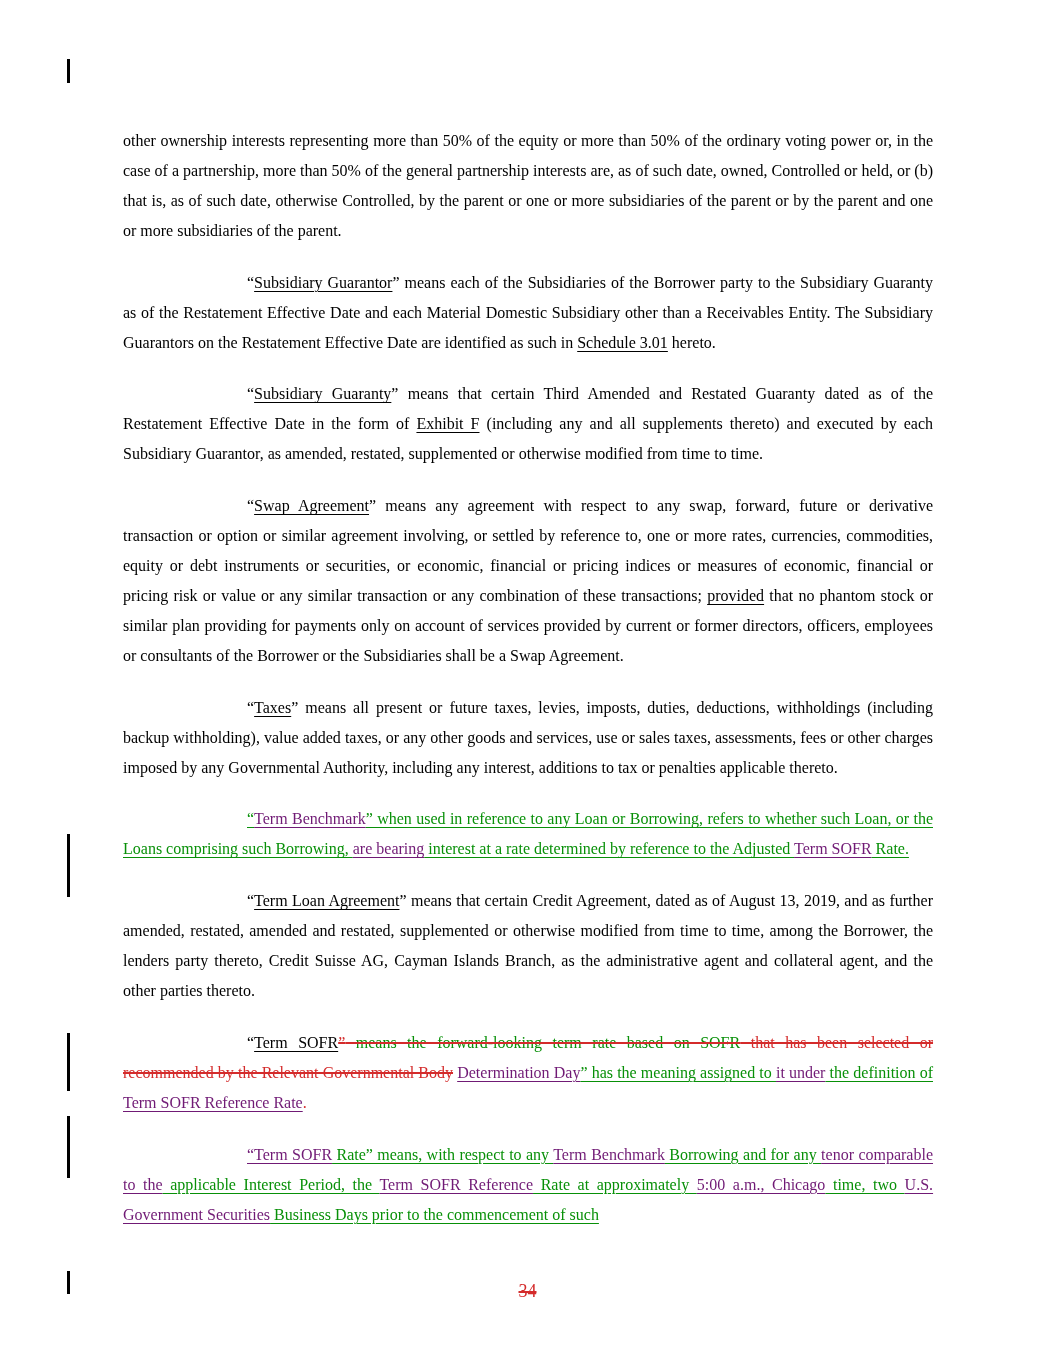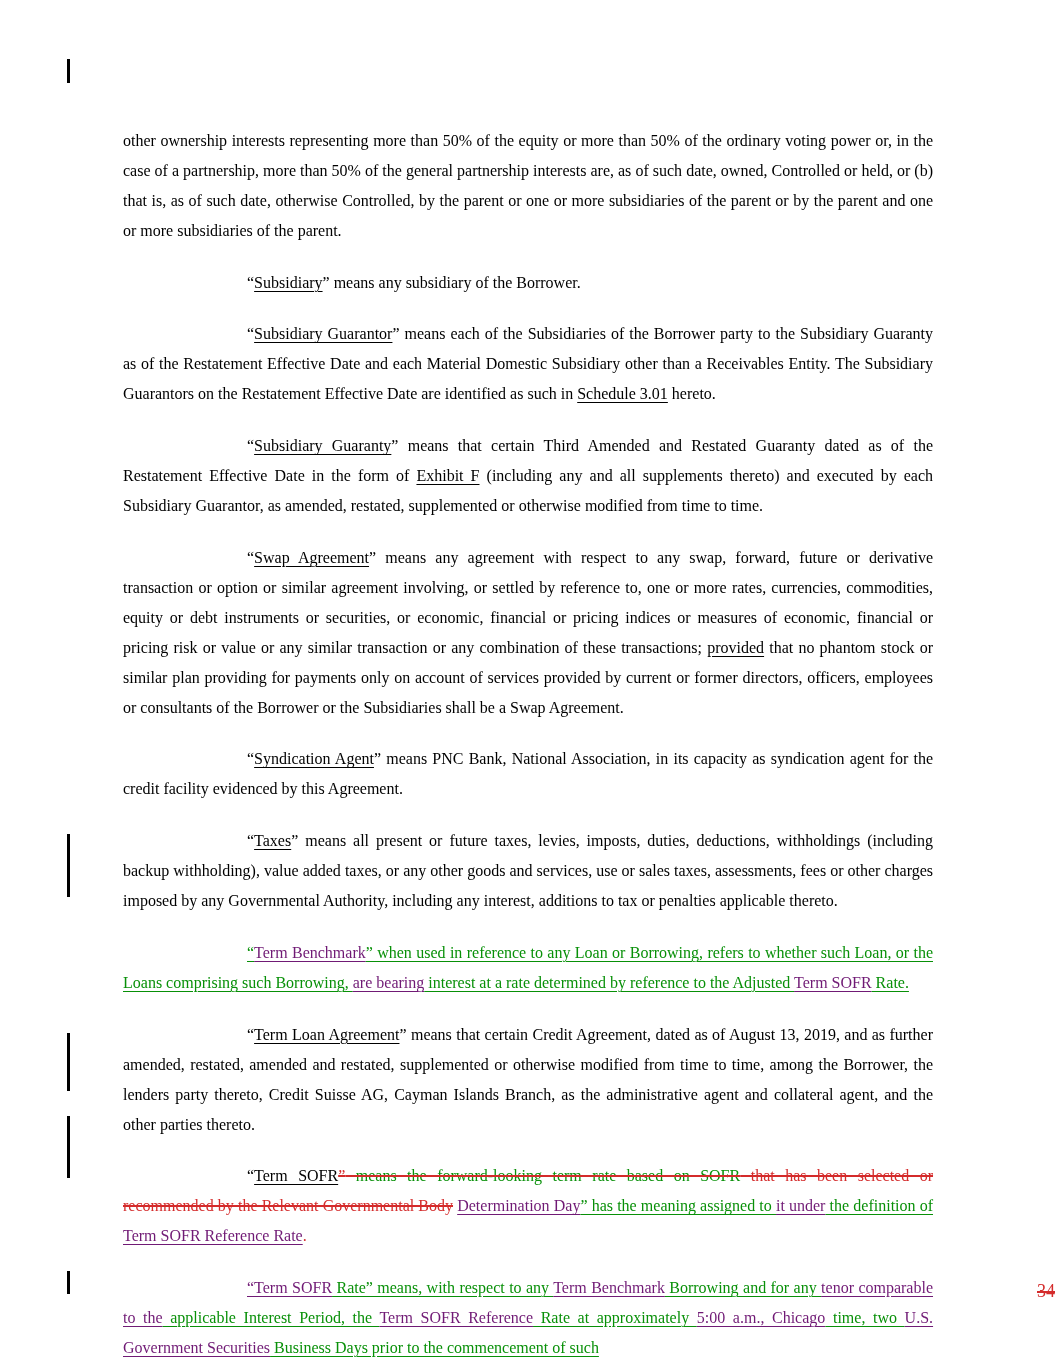--- a/index.html
+++ b/index.html
@@ -33,38 +33,36 @@
   .change-bar{
     position:absolute;
     left:67px;
     width:2.5px;
     background:#000;
   }
   .page-number{
     position:absolute;
     top:1281px;left:0;
     width:100%;
-    text-align:right;
+    text-align:center;
     font-size:18px;
     color:#d42b2b;
     text-decoration:line-through;
     text-decoration-color:#d42b2b;
     text-decoration-thickness:1.6px;
   }
 </style>
 </head>
 <body>
 
 <div class="doc">
     <p class="para no-indent"><span class="c-black">other ownership interests representing more than 50% of the equity or more than 50% of the ordinary voting power or, in the case of a partnership, more than 50% of the general partnership interests are, as of such date, owned, Controlled or held, or (b) that is, as of such date, otherwise Controlled, by the parent or one or more subsidiaries of the parent or by the parent and one or more subsidiaries of the parent.</span></p>
-    <p class="para"><span class="c-black">“</span><span class="c-black u">Subsidiary</span><span class="c-black">” means any subsidiary of the Borrower.</span></p>
     <p class="para"><span class="c-black">“</span><span class="c-black u">Subsidiary Guarantor</span><span class="c-black">” means each of the Subsidiaries of the Borrower party to the Subsidiary Guaranty as of the Restatement Effective Date and each Material Domestic Subsidiary other than a Receivables Entity.  The Subsidiary Guarantors on the Restatement Effective Date are identified as such in </span><span class="c-black u">Schedule 3.01</span><span class="c-black"> hereto.</span></p>
     <p class="para"><span class="c-black">“</span><span class="c-black u">Subsidiary Guaranty</span><span class="c-black">” means that certain Third Amended and Restated Guaranty dated as of the Restatement Effective Date in the form of </span><span class="c-black u">Exhibit F</span><span class="c-black"> (including any and all supplements thereto) and executed by each Subsidiary Guarantor, as amended, restated, supplemented or otherwise modified from time to time.</span></p>
     <p class="para"><span class="c-black">“</span><span class="c-black u">Swap Agreement</span><span class="c-black">” means any agreement with respect to any swap, forward, future or derivative transaction or option or similar agreement involving, or settled by reference to, one or more rates, currencies, commodities, equity or debt instruments or securities, or economic, financial or pricing indices or measures of economic, financial or pricing risk or value or any similar transaction or any combination of these transactions; </span><span class="c-black u">provided</span><span class="c-black"> that no phantom stock or similar plan providing for payments only on account of services provided by current or former directors, officers, employees or consultants of the Borrower or the Subsidiaries shall be a Swap Agreement.</span></p>
-    <p class="para"><span class="c-black">“</span><span class="c-black u">Syndication Agent</span><span class="c-black">” means PNC Bank, National Association, in its capacity as syndication agent for the credit facility evidenced by this Agreement.</span></p>
     <p class="para"><span class="c-black">“</span><span class="c-black u">Taxes</span><span class="c-black">” means all present or future taxes, levies, imposts, duties, deductions, withholdings (including backup withholding), value added taxes, or any other goods and services, use or sales taxes, assessments, fees or other charges imposed by any Governmental Authority, including any interest, additions to tax or penalties applicable thereto.</span></p>
     <p class="para"><span class="c-green u">“</span><span class="c-blue u">Term Benchmark</span><span class="c-green u">” when used in reference to any Loan or Borrowing, refers to whether such Loan, or the Loans comprising such Borrowing, </span><span class="c-blue u">are bearing</span><span class="c-green u"> interest at a rate determined by reference to the Adjusted </span><span class="c-blue u">Term SOFR</span><span class="c-green u"> Rate.</span></p>
     <p class="para"><span class="c-black">“</span><span class="c-black u">Term Loan Agreement</span><span class="c-black">” means that certain Credit Agreement, dated as of August 13, 2019, and as further amended, restated, amended and restated, supplemented or otherwise modified from time to time, among the Borrower, the lenders party thereto, Credit Suisse AG, Cayman Islands Branch, as the administrative agent and collateral agent, and the other parties thereto.</span></p>
     <p class="para"><span class="c-black">“</span><span class="c-black u">Term SOFR</span><span class="c-red strike">”</span><span class="c-green strike"> means the forward-looking term rate based on SOFR</span><span class="c-red strike"> that has been selected or recommended by the Relevant Governmental Body</span><span class="c-black"> </span><span class="c-blue u">Determination Day</span><span class="c-green u">” has the meaning assigned to </span><span class="c-blue u">it under</span><span class="c-green u"> the definition of </span><span class="c-blue u">Term SOFR Reference Rate</span><span class="c-red">.</span></p>
     <p class="para"><span class="c-blue u">“Term SOFR</span><span class="c-green u"> Rate” means, with respect to any </span><span class="c-blue u">Term Benchmark</span><span class="c-green u"> Borrowing and for any </span><span class="c-blue u">tenor comparable to the</span><span class="c-green u"> applicable Interest Period, the </span><span class="c-blue u">Term SOFR Reference</span><span class="c-green u"> Rate at approximately </span><span class="c-blue u">5:00 a.m., Chicago</span><span class="c-green u"> time, two </span><span class="c-blue u">U.S. Government Securities</span><span class="c-green u"> Business Days prior to the commencement of such</span></p>
   </div>
 
 <div class="page-number">34</div>
 
 <div class="change-bar" style="top: 59px; height: 24px;"></div>

